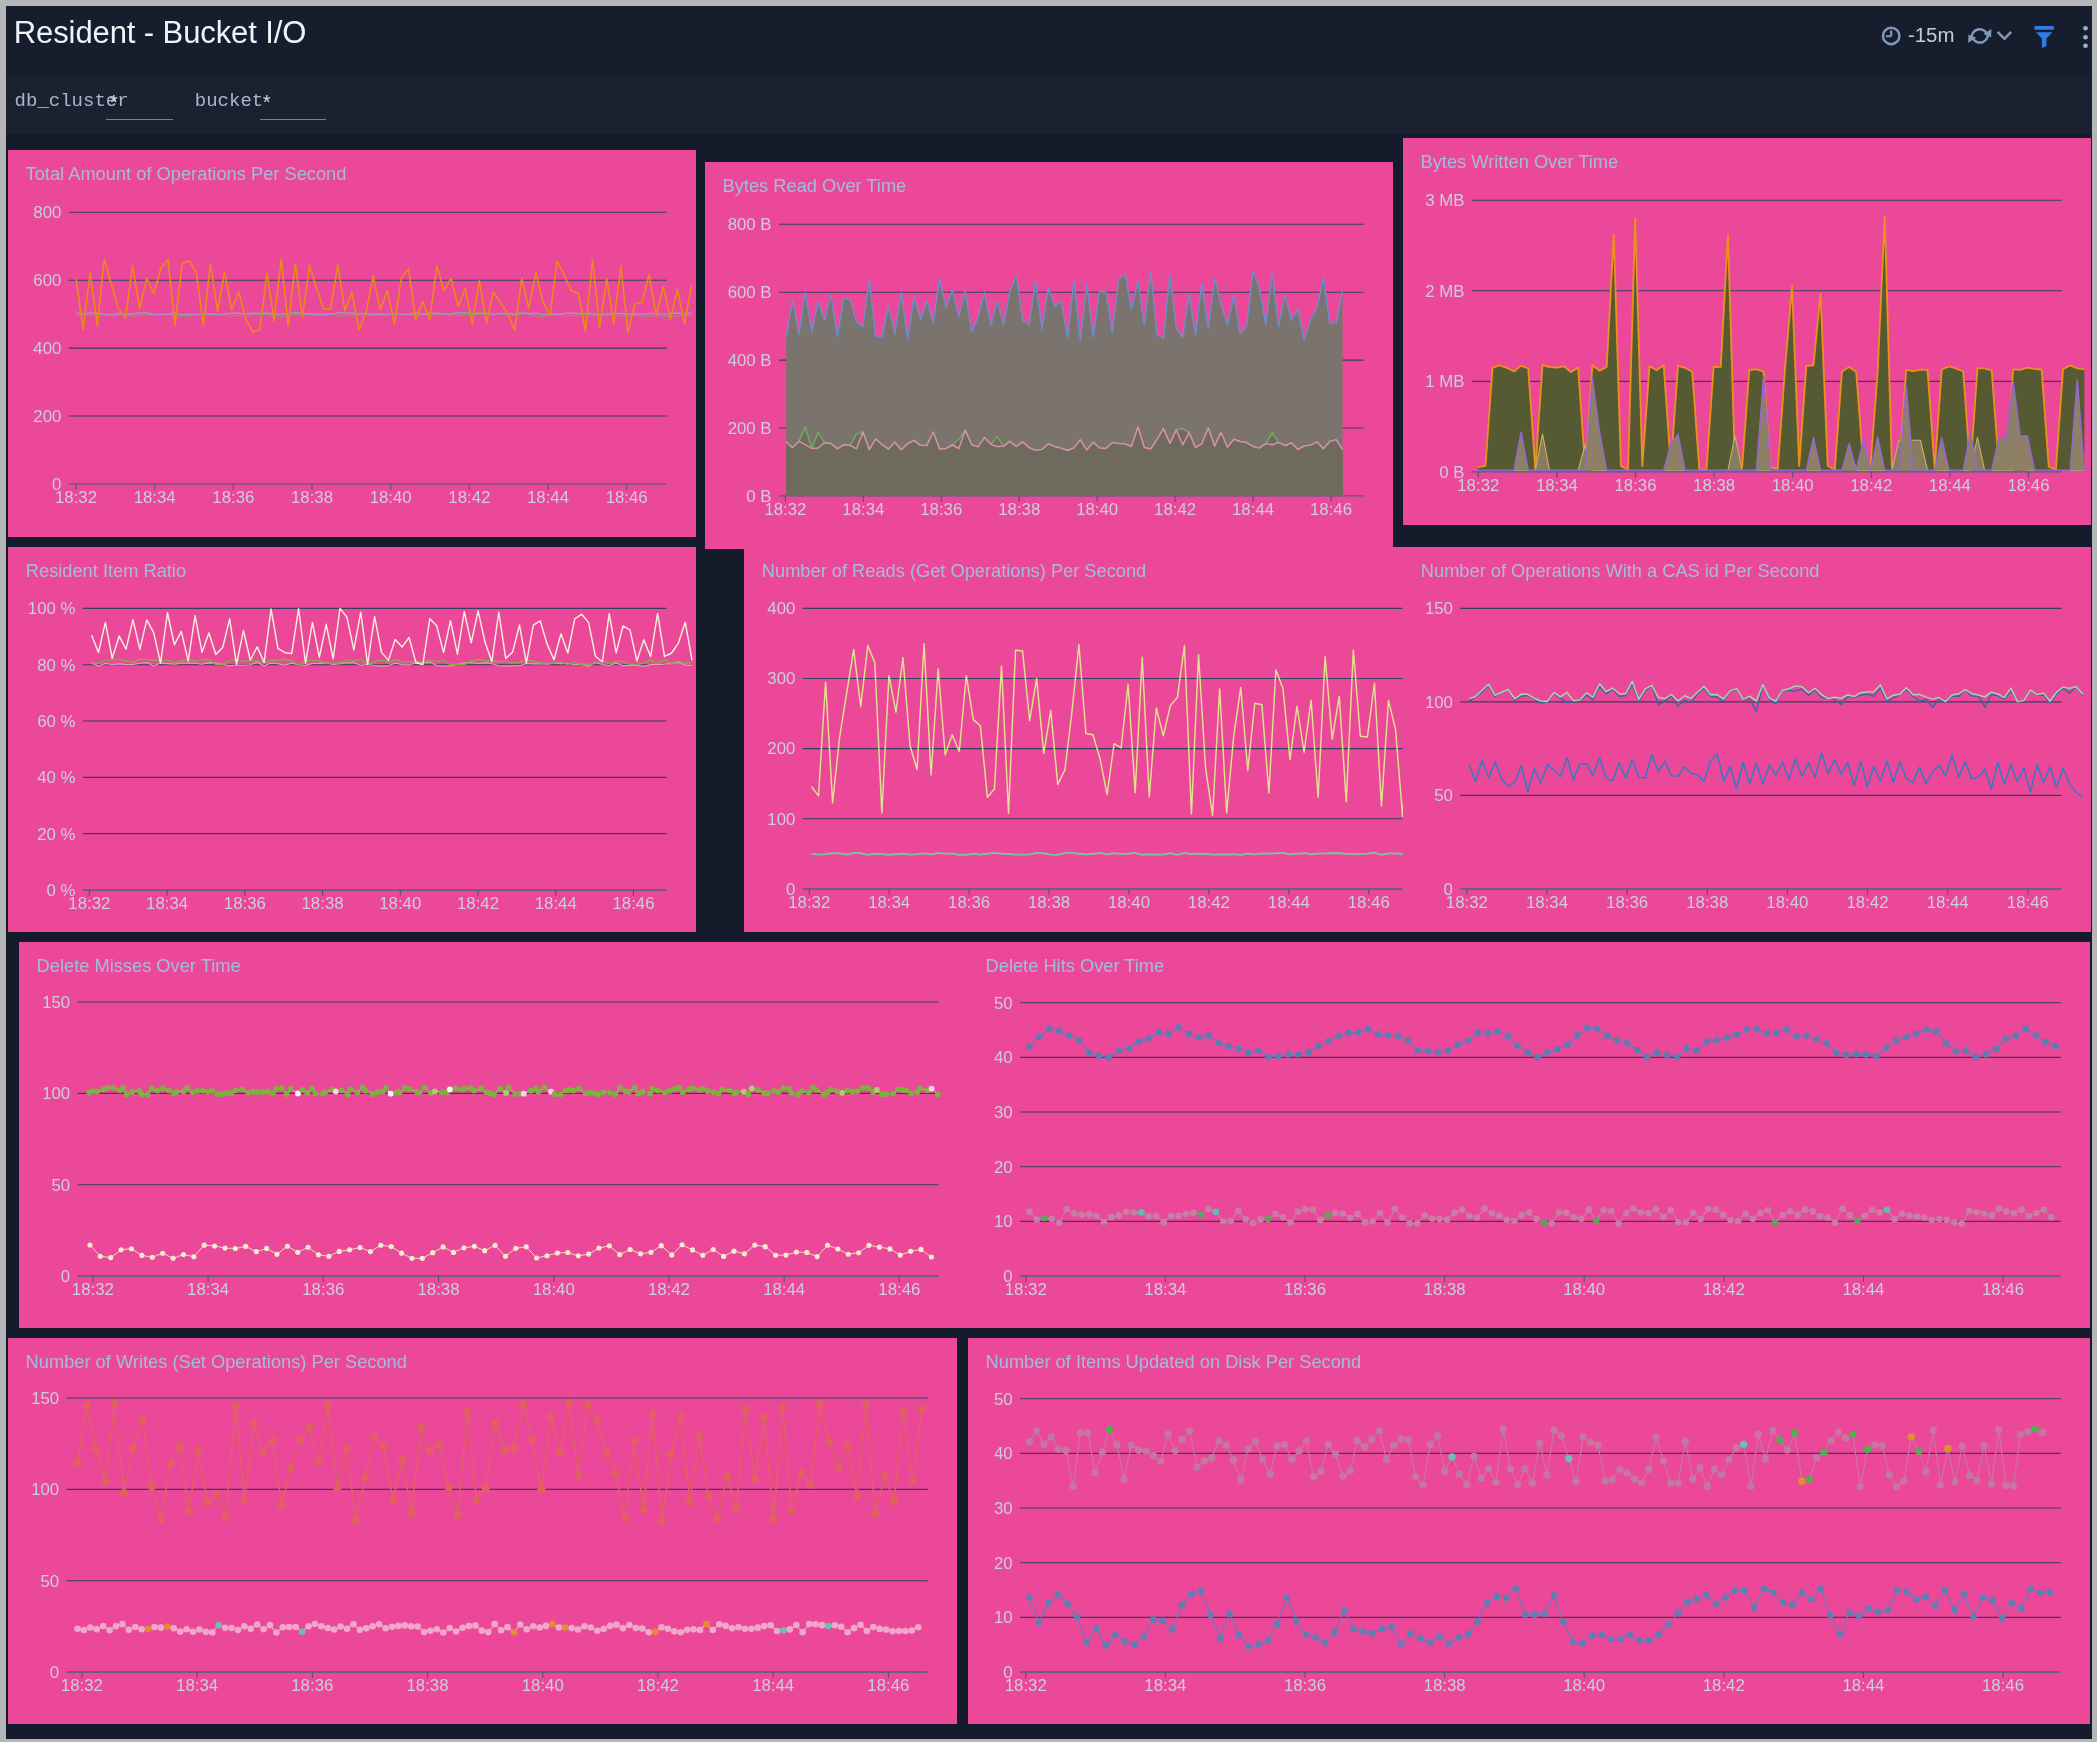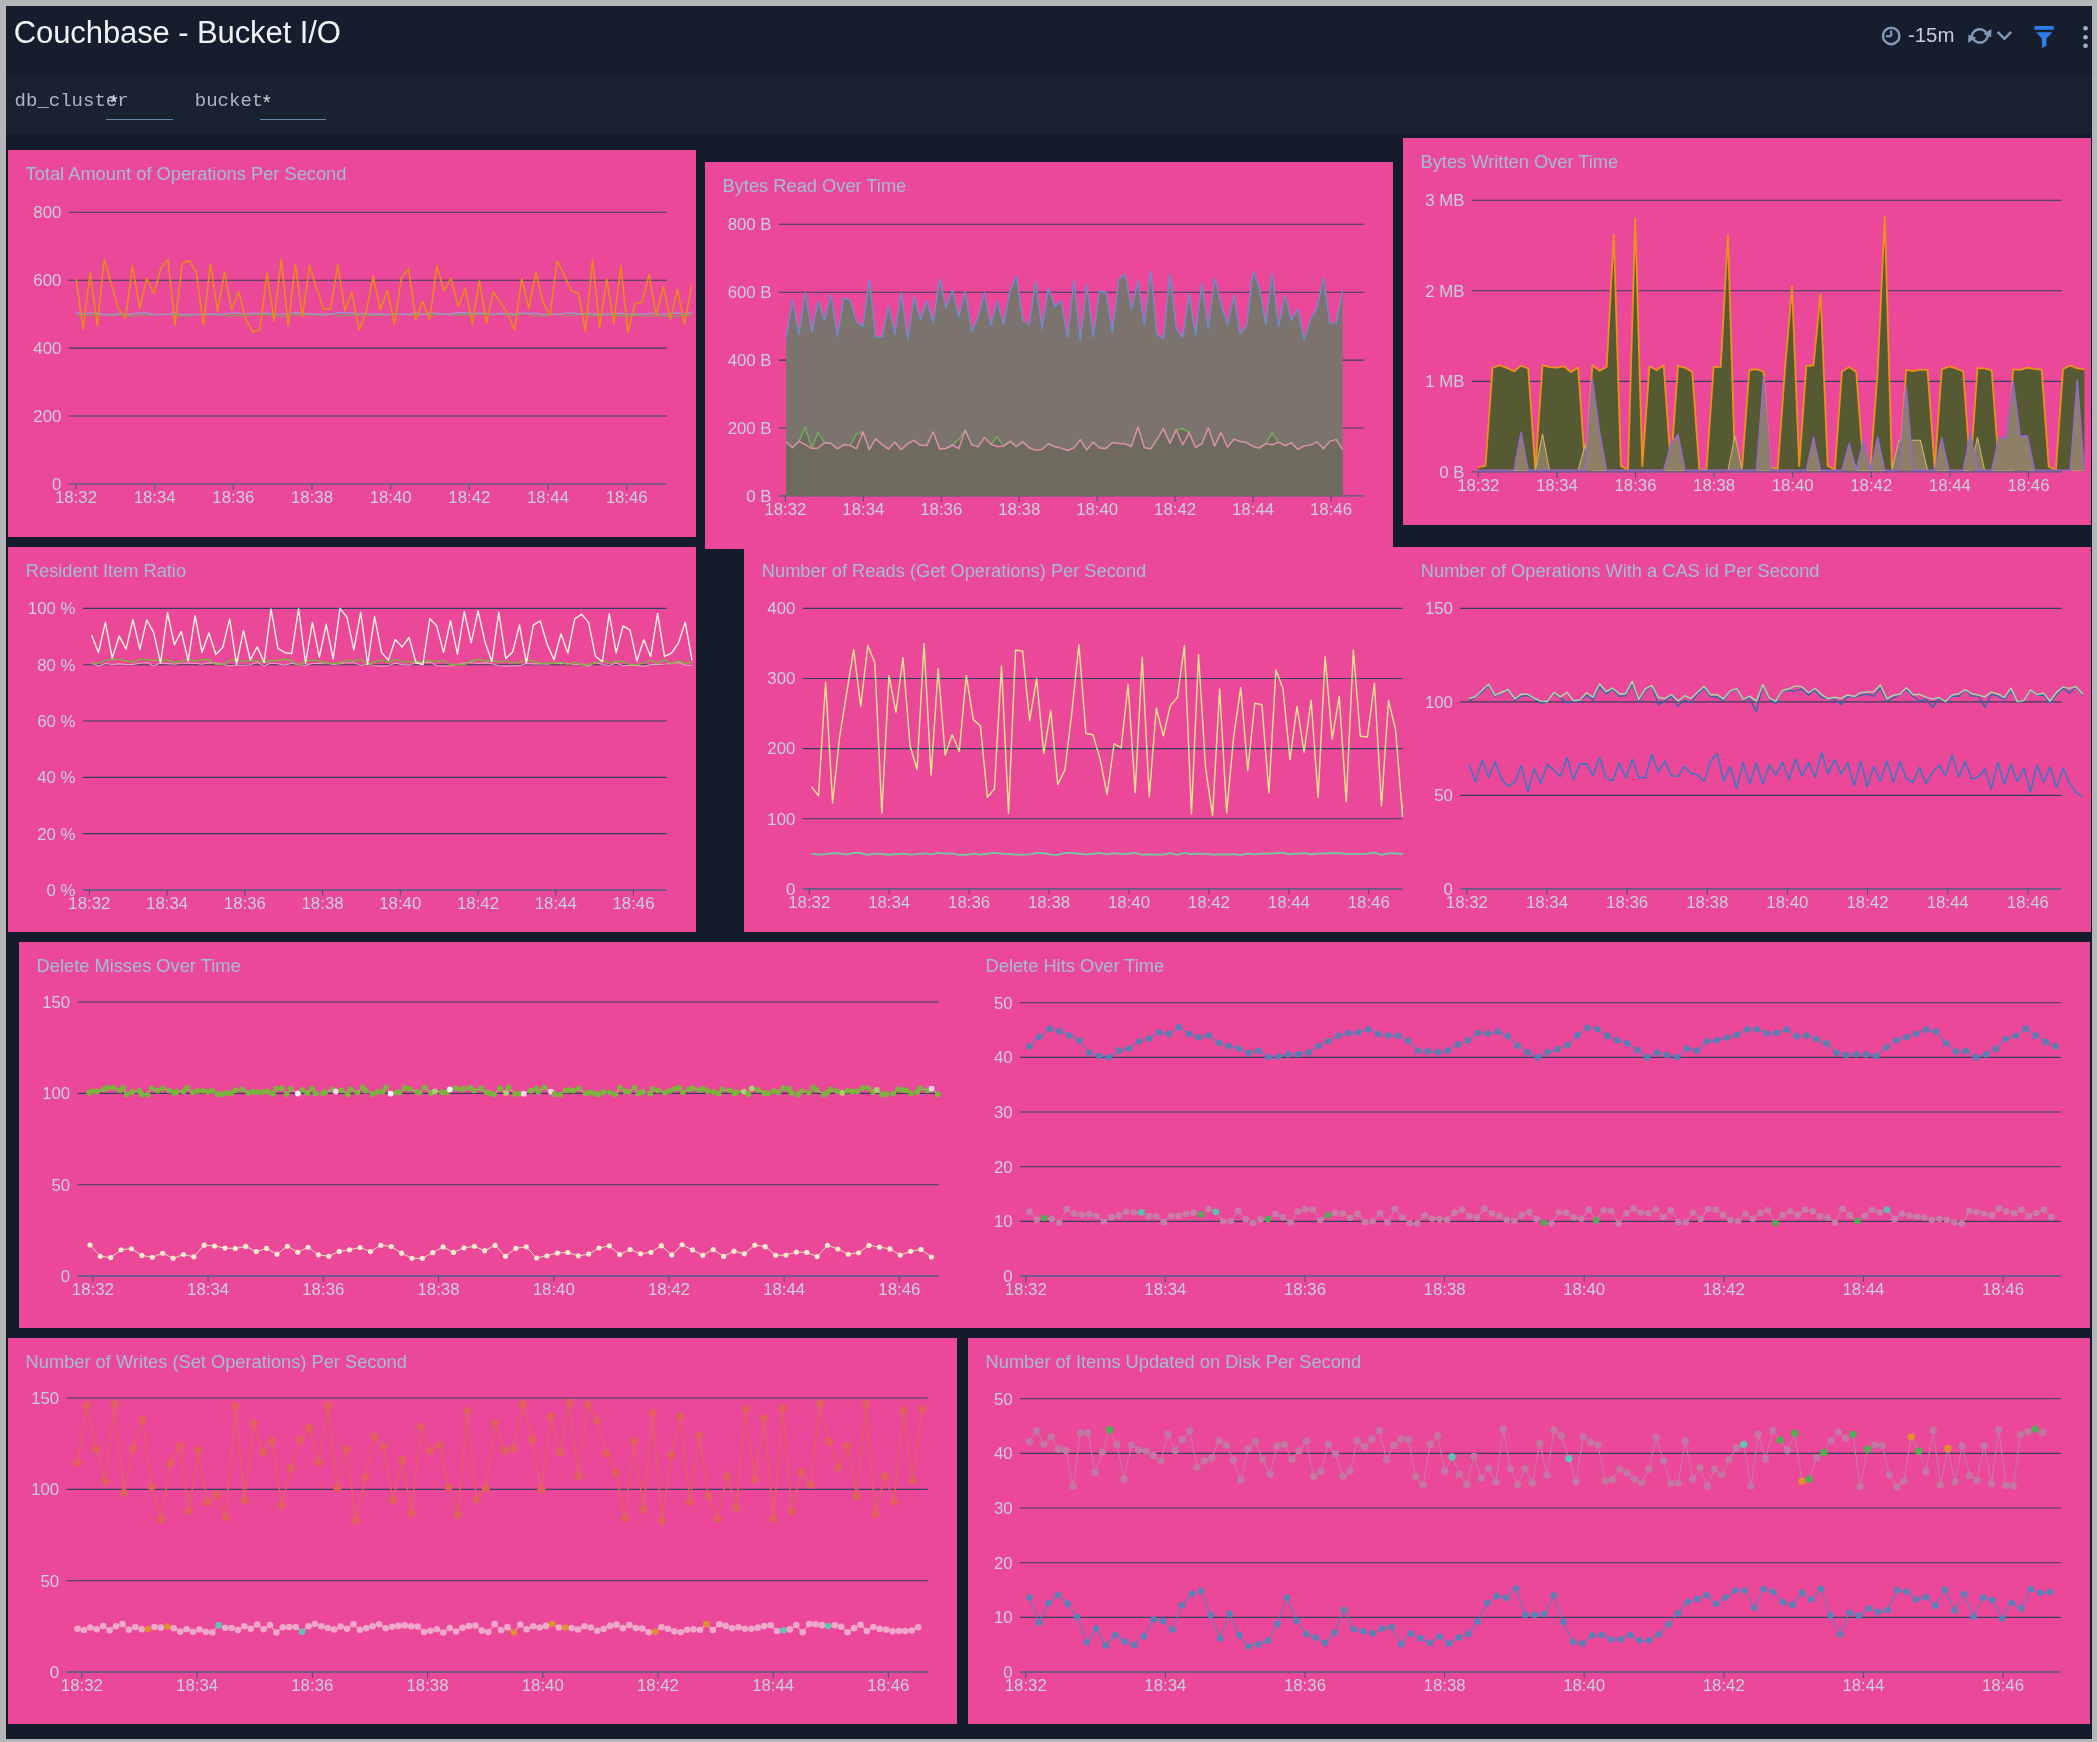--- a/index.html
+++ b/index.html
@@ -8,21 +8,21 @@
 #filters { position:absolute; left:0; top:70px; width:2086px; height:58px; background:#1a2231;font-family:Liberation Mono, monospace; }
 .flabel { position:absolute; top:14.6px; font-size:19px; color:#a9b6c6; }
 .fstar { position:absolute; top:17.5px; font-size:20px; color:#d5dde6; }
 .fline { position:absolute; top:43px; height:1.5px; background:#5f87ac; }
 .panel { position:absolute; background:#ec4899; }
 text { font-family:"Liberation Sans",sans-serif; }
 </style></head>
 <body>
 <div id="content">
 <div id="header">
-      <h1>Couchbase - Bucket I/O</h1>
+      <h1>Resident - Bucket I/O</h1>
       <svg width="2086" height="70" style="position:absolute;left:0;top:0" viewBox="0 0 2854 96">
 <circle cx="2582" cy="41" r="11.3" fill="none" stroke="#8299b8" stroke-width="3.4"></circle>
 <path d="M2582,41.5 V33.5 M2582,41.5 H2574.5" stroke="#8299b8" stroke-width="3" fill="none"></path>
 <text x="2605" y="50" font-size="28" fill="#c3cedb" font-family="Liberation Sans,sans-serif">-15m</text>
 <g stroke="#8299b8" stroke-width="3.4" fill="none">
 <path d="M2692.7,45.5 A11,11 0 0 1 2713,37.5"></path>
 <path d="M2714.3,36.5 A11,11 0 0 1 2694,44.5"></path>
 </g>
 <path d="M2719.5,31.5 l-0.5,11.5 -10.5,-4.5 z" fill="#8299b8"></path>
 <path d="M2687.5,50.5 l0.5,-11.5 10.5,4.5 z" fill="#8299b8"></path>

